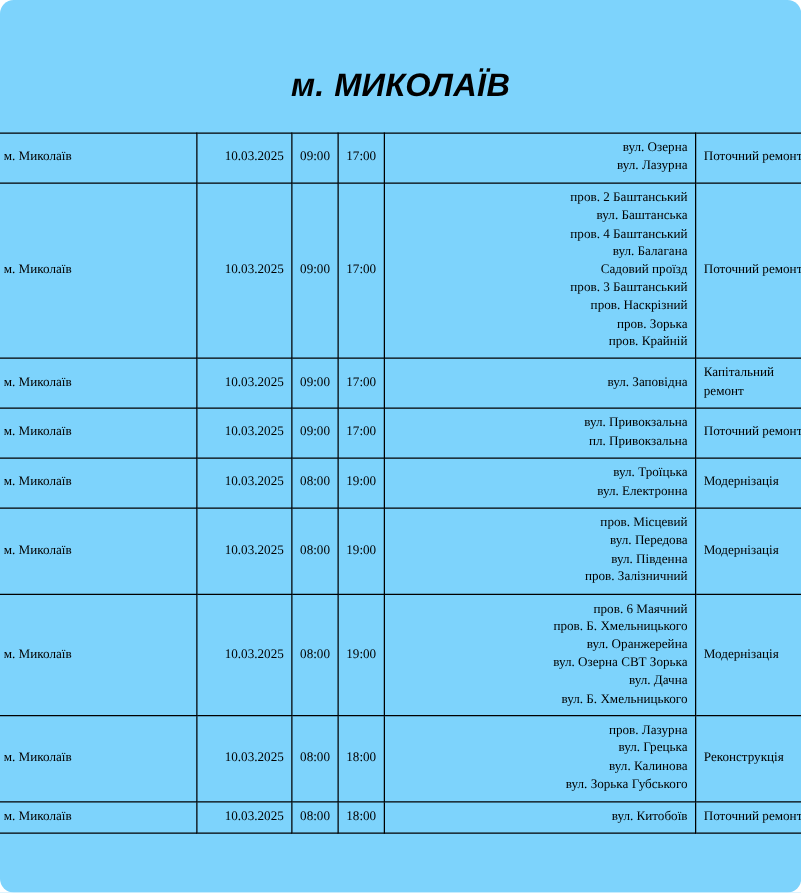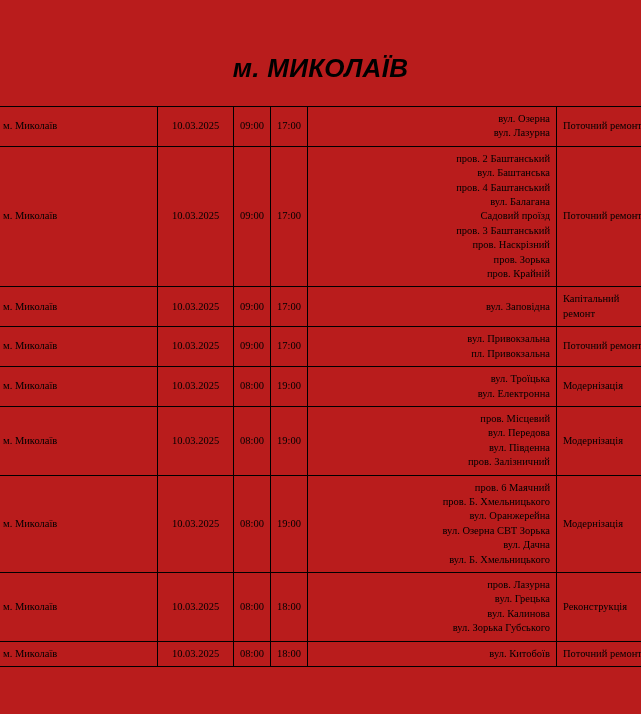--- a/index.html
+++ b/index.html
@@ -11,22 +11,23 @@
     width: 641px;
     height: 714px;
     overflow: hidden;
     font-family: "Liberation Serif", "DejaVu Serif", serif;
     color: #000000;
   }
   .page {
     position: relative;
     width: 641px;
     height: 714px;
-    background: #b91c1c;
+    background: #7dd3fc;
     overflow: hidden;
+    border-radius: 11px;
   }
   .page-title {
     text-align: center;
     font-family: "Liberation Sans", "DejaVu Sans", sans-serif;
     font-weight: bold;
     font-style: italic;
     font-size: 26px;
     letter-spacing: 0.3px;
     line-height: 1;
     margin: 0;
@@ -53,21 +54,21 @@
     color: #000;
   }
   col.c-city   { width: 161px; }
   col.c-date   { width: 76px; }
   col.c-from   { width: 37px; }
   col.c-to     { width: 37px; }
   col.c-street { width: 249px; }
   col.c-type   { width: 100px; }
 
   td.city   { text-align: left;   padding-left: 9px; }
-  td.date   { text-align: center; }
+  td.date   { text-align: right; }
   td.from   { text-align: right; }
   td.to     { text-align: left; }
   td.street { text-align: right;   padding-left: 7px; }
   td.type   { text-align: left;   padding-left: 6px; }
 
   .street-line { display: block; white-space: nowrap; }
 </style>
 </head>
 <body>
 

